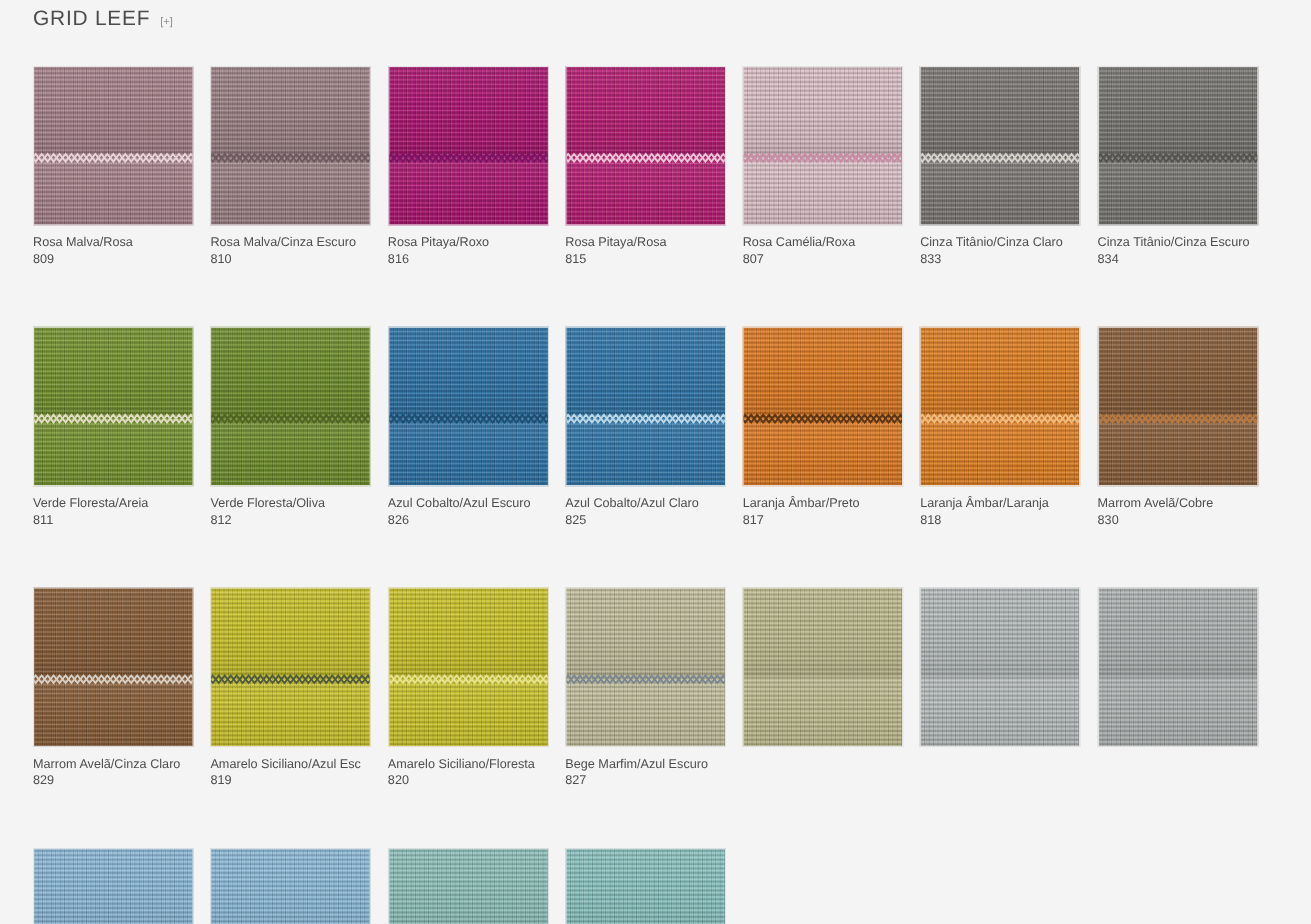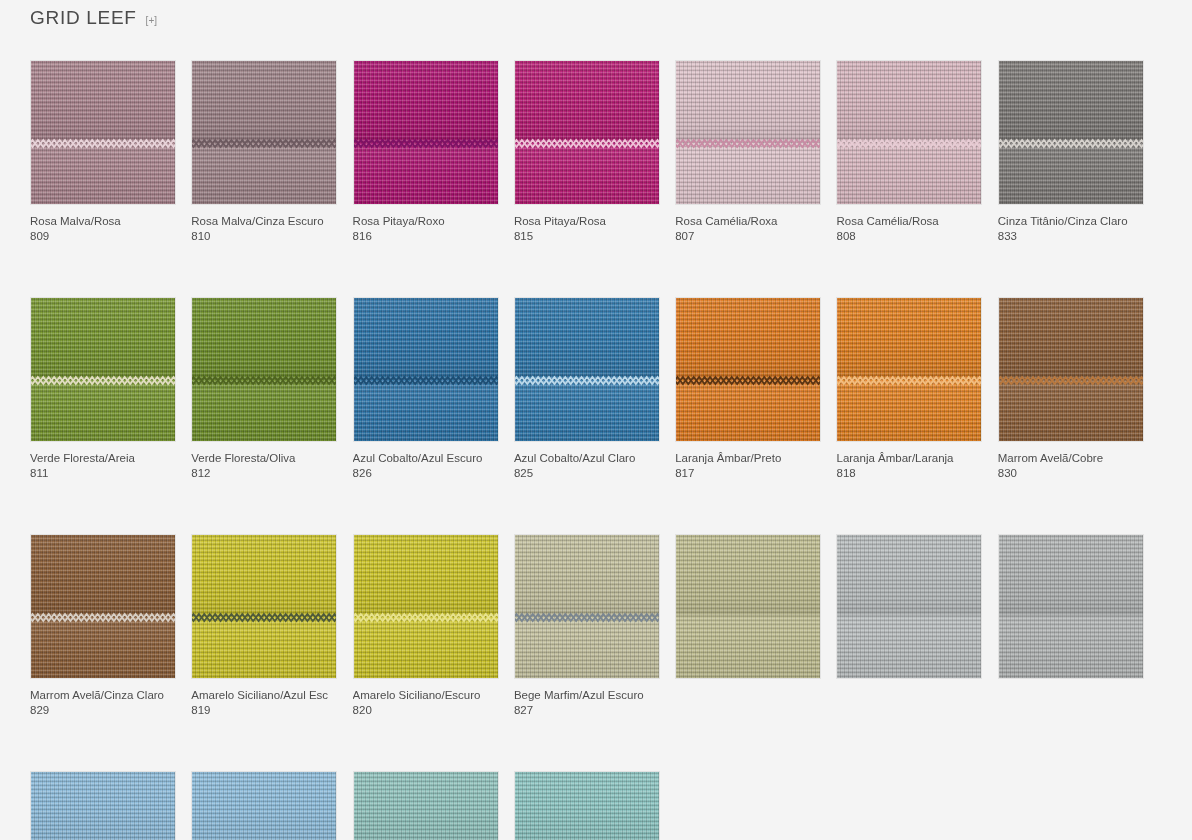--- a/index.html
+++ b/index.html
@@ -228,50 +228,50 @@
             <svg viewBox="0 0 154 11" preserveAspectRatio="none">
               <path d="M-11,9 L-5.5,2 L0,9 L5.5,2 L11,9 L16.5,2 L22,9 L27.5,2 L33,9 L38.5,2 L44,9 L49.5,2 L55,9 L60.5,2 L66,9 L71.5,2 L77,9 L82.5,2 L88,9 L93.5,2 L99,9 L104.5,2 L110,9 L115.5,2 L121,9 L126.5,2 L132,9 L137.5,2 L143,9 L148.5,2 L154,9 L159.5,2 L165,9 L170.5,2" fill="none" stroke="#c98ba4" stroke-width="1.7" stroke-linecap="round"></path>
               <path d="M-11,2 L-5.5,9 L0,2 L5.5,9 L11,2 L16.5,9 L22,2 L27.5,9 L33,2 L38.5,9 L44,2 L49.5,9 L55,2 L60.5,9 L66,2 L71.5,9 L77,2 L82.5,9 L88,2 L93.5,9 L99,2 L104.5,9 L110,2 L115.5,9 L121,2 L126.5,9 L132,2 L137.5,9 L143,2 L148.5,9 L154,2 L159.5,9 L165,2 L170.5,9" fill="none" stroke="#c98ba4" stroke-width="1.7" stroke-linecap="round"></path>
             </svg>
           </div>
         </div>
         <div class="swatch-name">Rosa Camélia/Roxa</div>
         <div class="swatch-code">807</div>
       </div>
       <div class="swatch-cell">
-        <div class="swatch-tile" style="background-color: rgb(214, 180, 189);">
-          <div class="weave"></div>
-          <div class="weave2"></div>
-          <div class="shade"></div>
-          <div class="stitch">
-            <svg viewBox="0 0 154 11" preserveAspectRatio="none">
-              <path d="M-11,9 L-5.5,2 L0,9 L5.5,2 L11,9 L16.5,2 L22,9 L27.5,2 L33,9 L38.5,2 L44,9 L49.5,2 L55,9 L60.5,2 L66,9 L71.5,2 L77,9 L82.5,2 L88,9 L93.5,2 L99,9 L104.5,2 L110,9 L115.5,2 L121,9 L126.5,2 L132,9 L137.5,2 L143,9 L148.5,2 L154,9 L159.5,2 L165,9 L170.5,2" fill="none" stroke="#e7ccd4" stroke-width="1.7" stroke-linecap="round"></path>
-              <path d="M-11,2 L-5.5,9 L0,2 L5.5,9 L11,2 L16.5,9 L22,2 L27.5,9 L33,2 L38.5,9 L44,2 L49.5,9 L55,2 L60.5,9 L66,2 L71.5,9 L77,2 L82.5,9 L88,2 L93.5,9 L99,2 L104.5,9 L110,2 L115.5,9 L121,2 L126.5,9 L132,2 L137.5,9 L143,2 L148.5,9 L154,2 L159.5,9 L165,2 L170.5,9" fill="none" stroke="#e7ccd4" stroke-width="1.7" stroke-linecap="round"></path>
-            </svg>
-          </div>
-        </div>
-        <div class="swatch-name">Rosa Camélia/Rosa</div>
-        <div class="swatch-code">808</div>
-      </div>
-      <div class="swatch-cell">
         <div class="swatch-tile" style="background-color: rgb(125, 122, 119);">
           <div class="weave"></div>
           <div class="weave2"></div>
           <div class="shade"></div>
           <div class="stitch">
             <svg viewBox="0 0 154 11" preserveAspectRatio="none">
               <path d="M-11,9 L-5.5,2 L0,9 L5.5,2 L11,9 L16.5,2 L22,9 L27.5,2 L33,9 L38.5,2 L44,9 L49.5,2 L55,9 L60.5,2 L66,9 L71.5,2 L77,9 L82.5,2 L88,9 L93.5,2 L99,9 L104.5,2 L110,9 L115.5,2 L121,9 L126.5,2 L132,9 L137.5,2 L143,9 L148.5,2 L154,9 L159.5,2 L165,9 L170.5,2" fill="none" stroke="#d6d2cd" stroke-width="1.7" stroke-linecap="round"></path>
               <path d="M-11,2 L-5.5,9 L0,2 L5.5,9 L11,2 L16.5,9 L22,2 L27.5,9 L33,2 L38.5,9 L44,2 L49.5,9 L55,2 L60.5,9 L66,2 L71.5,9 L77,2 L82.5,9 L88,2 L93.5,9 L99,2 L104.5,9 L110,2 L115.5,9 L121,2 L126.5,9 L132,2 L137.5,9 L143,2 L148.5,9 L154,2 L159.5,9 L165,2 L170.5,9" fill="none" stroke="#d6d2cd" stroke-width="1.7" stroke-linecap="round"></path>
             </svg>
           </div>
         </div>
         <div class="swatch-name">Cinza Titânio/Cinza Claro</div>
         <div class="swatch-code">833</div>
       </div>
       <div class="swatch-cell">
+        <div class="swatch-tile" style="background-color: rgb(122, 120, 116);">
+          <div class="weave"></div>
+          <div class="weave2"></div>
+          <div class="shade"></div>
+          <div class="stitch">
+            <svg viewBox="0 0 154 11" preserveAspectRatio="none">
+              <path d="M-11,9 L-5.5,2 L0,9 L5.5,2 L11,9 L16.5,2 L22,9 L27.5,2 L33,9 L38.5,2 L44,9 L49.5,2 L55,9 L60.5,2 L66,9 L71.5,2 L77,9 L82.5,2 L88,9 L93.5,2 L99,9 L104.5,2 L110,9 L115.5,2 L121,9 L126.5,2 L132,9 L137.5,2 L143,9 L148.5,2 L154,9 L159.5,2 L165,9 L170.5,2" fill="none" stroke="#55534f" stroke-width="1.7" stroke-linecap="round"></path>
+              <path d="M-11,2 L-5.5,9 L0,2 L5.5,9 L11,2 L16.5,9 L22,2 L27.5,9 L33,2 L38.5,9 L44,2 L49.5,9 L55,2 L60.5,9 L66,2 L71.5,9 L77,2 L82.5,9 L88,2 L93.5,9 L99,2 L104.5,9 L110,2 L115.5,9 L121,2 L126.5,9 L132,2 L137.5,9 L143,2 L148.5,9 L154,2 L159.5,9 L165,2 L170.5,9" fill="none" stroke="#55534f" stroke-width="1.7" stroke-linecap="round"></path>
+            </svg>
+          </div>
+        </div>
+        <div class="swatch-name">Cinza Titânio/Cinza Escuro</div>
+        <div class="swatch-code">834</div>
+      </div>
+      <div class="swatch-cell">
         <div class="swatch-tile" style="background-color: rgb(118, 149, 46);">
           <div class="weave"></div>
           <div class="weave2"></div>
           <div class="shade"></div>
           <div class="stitch">
             <svg viewBox="0 0 154 11" preserveAspectRatio="none">
               <path d="M-11,9 L-5.5,2 L0,9 L5.5,2 L11,9 L16.5,2 L22,9 L27.5,2 L33,9 L38.5,2 L44,9 L49.5,2 L55,9 L60.5,2 L66,9 L71.5,2 L77,9 L82.5,2 L88,9 L93.5,2 L99,9 L104.5,2 L110,9 L115.5,2 L121,9 L126.5,2 L132,9 L137.5,2 L143,9 L148.5,2 L154,9 L159.5,2 L165,9 L170.5,2" fill="none" stroke="#e2ddc2" stroke-width="1.7" stroke-linecap="round"></path>
               <path d="M-11,2 L-5.5,9 L0,2 L5.5,9 L11,2 L16.5,9 L22,2 L27.5,9 L33,2 L38.5,9 L44,2 L49.5,9 L55,2 L60.5,9 L66,2 L71.5,9 L77,2 L82.5,9 L88,2 L93.5,9 L99,2 L104.5,9 L110,2 L115.5,9 L121,2 L126.5,9 L132,2 L137.5,9 L143,2 L148.5,9 L154,2 L159.5,9 L165,2 L170.5,9" fill="none" stroke="#e2ddc2" stroke-width="1.7" stroke-linecap="round"></path>
             </svg>
           </div>
@@ -404,21 +404,21 @@
           <div class="weave"></div>
           <div class="weave2"></div>
           <div class="shade"></div>
           <div class="stitch">
             <svg viewBox="0 0 154 11" preserveAspectRatio="none">
               <path d="M-11,9 L-5.5,2 L0,9 L5.5,2 L11,9 L16.5,2 L22,9 L27.5,2 L33,9 L38.5,2 L44,9 L49.5,2 L55,9 L60.5,2 L66,9 L71.5,2 L77,9 L82.5,2 L88,9 L93.5,2 L99,9 L104.5,2 L110,9 L115.5,2 L121,9 L126.5,2 L132,9 L137.5,2 L143,9 L148.5,2 L154,9 L159.5,2 L165,9 L170.5,2" fill="none" stroke="#e8e38d" stroke-width="1.7" stroke-linecap="round"></path>
               <path d="M-11,2 L-5.5,9 L0,2 L5.5,9 L11,2 L16.5,9 L22,2 L27.5,9 L33,2 L38.5,9 L44,2 L49.5,9 L55,2 L60.5,9 L66,2 L71.5,9 L77,2 L82.5,9 L88,2 L93.5,9 L99,2 L104.5,9 L110,2 L115.5,9 L121,2 L126.5,9 L132,2 L137.5,9 L143,2 L148.5,9 L154,2 L159.5,9 L165,2 L170.5,9" fill="none" stroke="#e8e38d" stroke-width="1.7" stroke-linecap="round"></path>
             </svg>
           </div>
         </div>
-        <div class="swatch-name">Amarelo Siciliano/Escuro</div>
+        <div class="swatch-name">Amarelo Siciliano/Floresta</div>
         <div class="swatch-code">820</div>
       </div>
       <div class="swatch-cell">
         <div class="swatch-tile" style="background-color: rgb(195, 192, 158);">
           <div class="weave"></div>
           <div class="weave2"></div>
           <div class="shade"></div>
           <div class="stitch">
             <svg viewBox="0 0 154 11" preserveAspectRatio="none">
               <path d="M-11,9 L-5.5,2 L0,9 L5.5,2 L11,9 L16.5,2 L22,9 L27.5,2 L33,9 L38.5,2 L44,9 L49.5,2 L55,9 L60.5,2 L66,9 L71.5,2 L77,9 L82.5,2 L88,9 L93.5,2 L99,9 L104.5,2 L110,9 L115.5,2 L121,9 L126.5,2 L132,9 L137.5,2 L143,9 L148.5,2 L154,9 L159.5,2 L165,9 L170.5,2" fill="none" stroke="#7a8690" stroke-width="1.7" stroke-linecap="round"></path>

